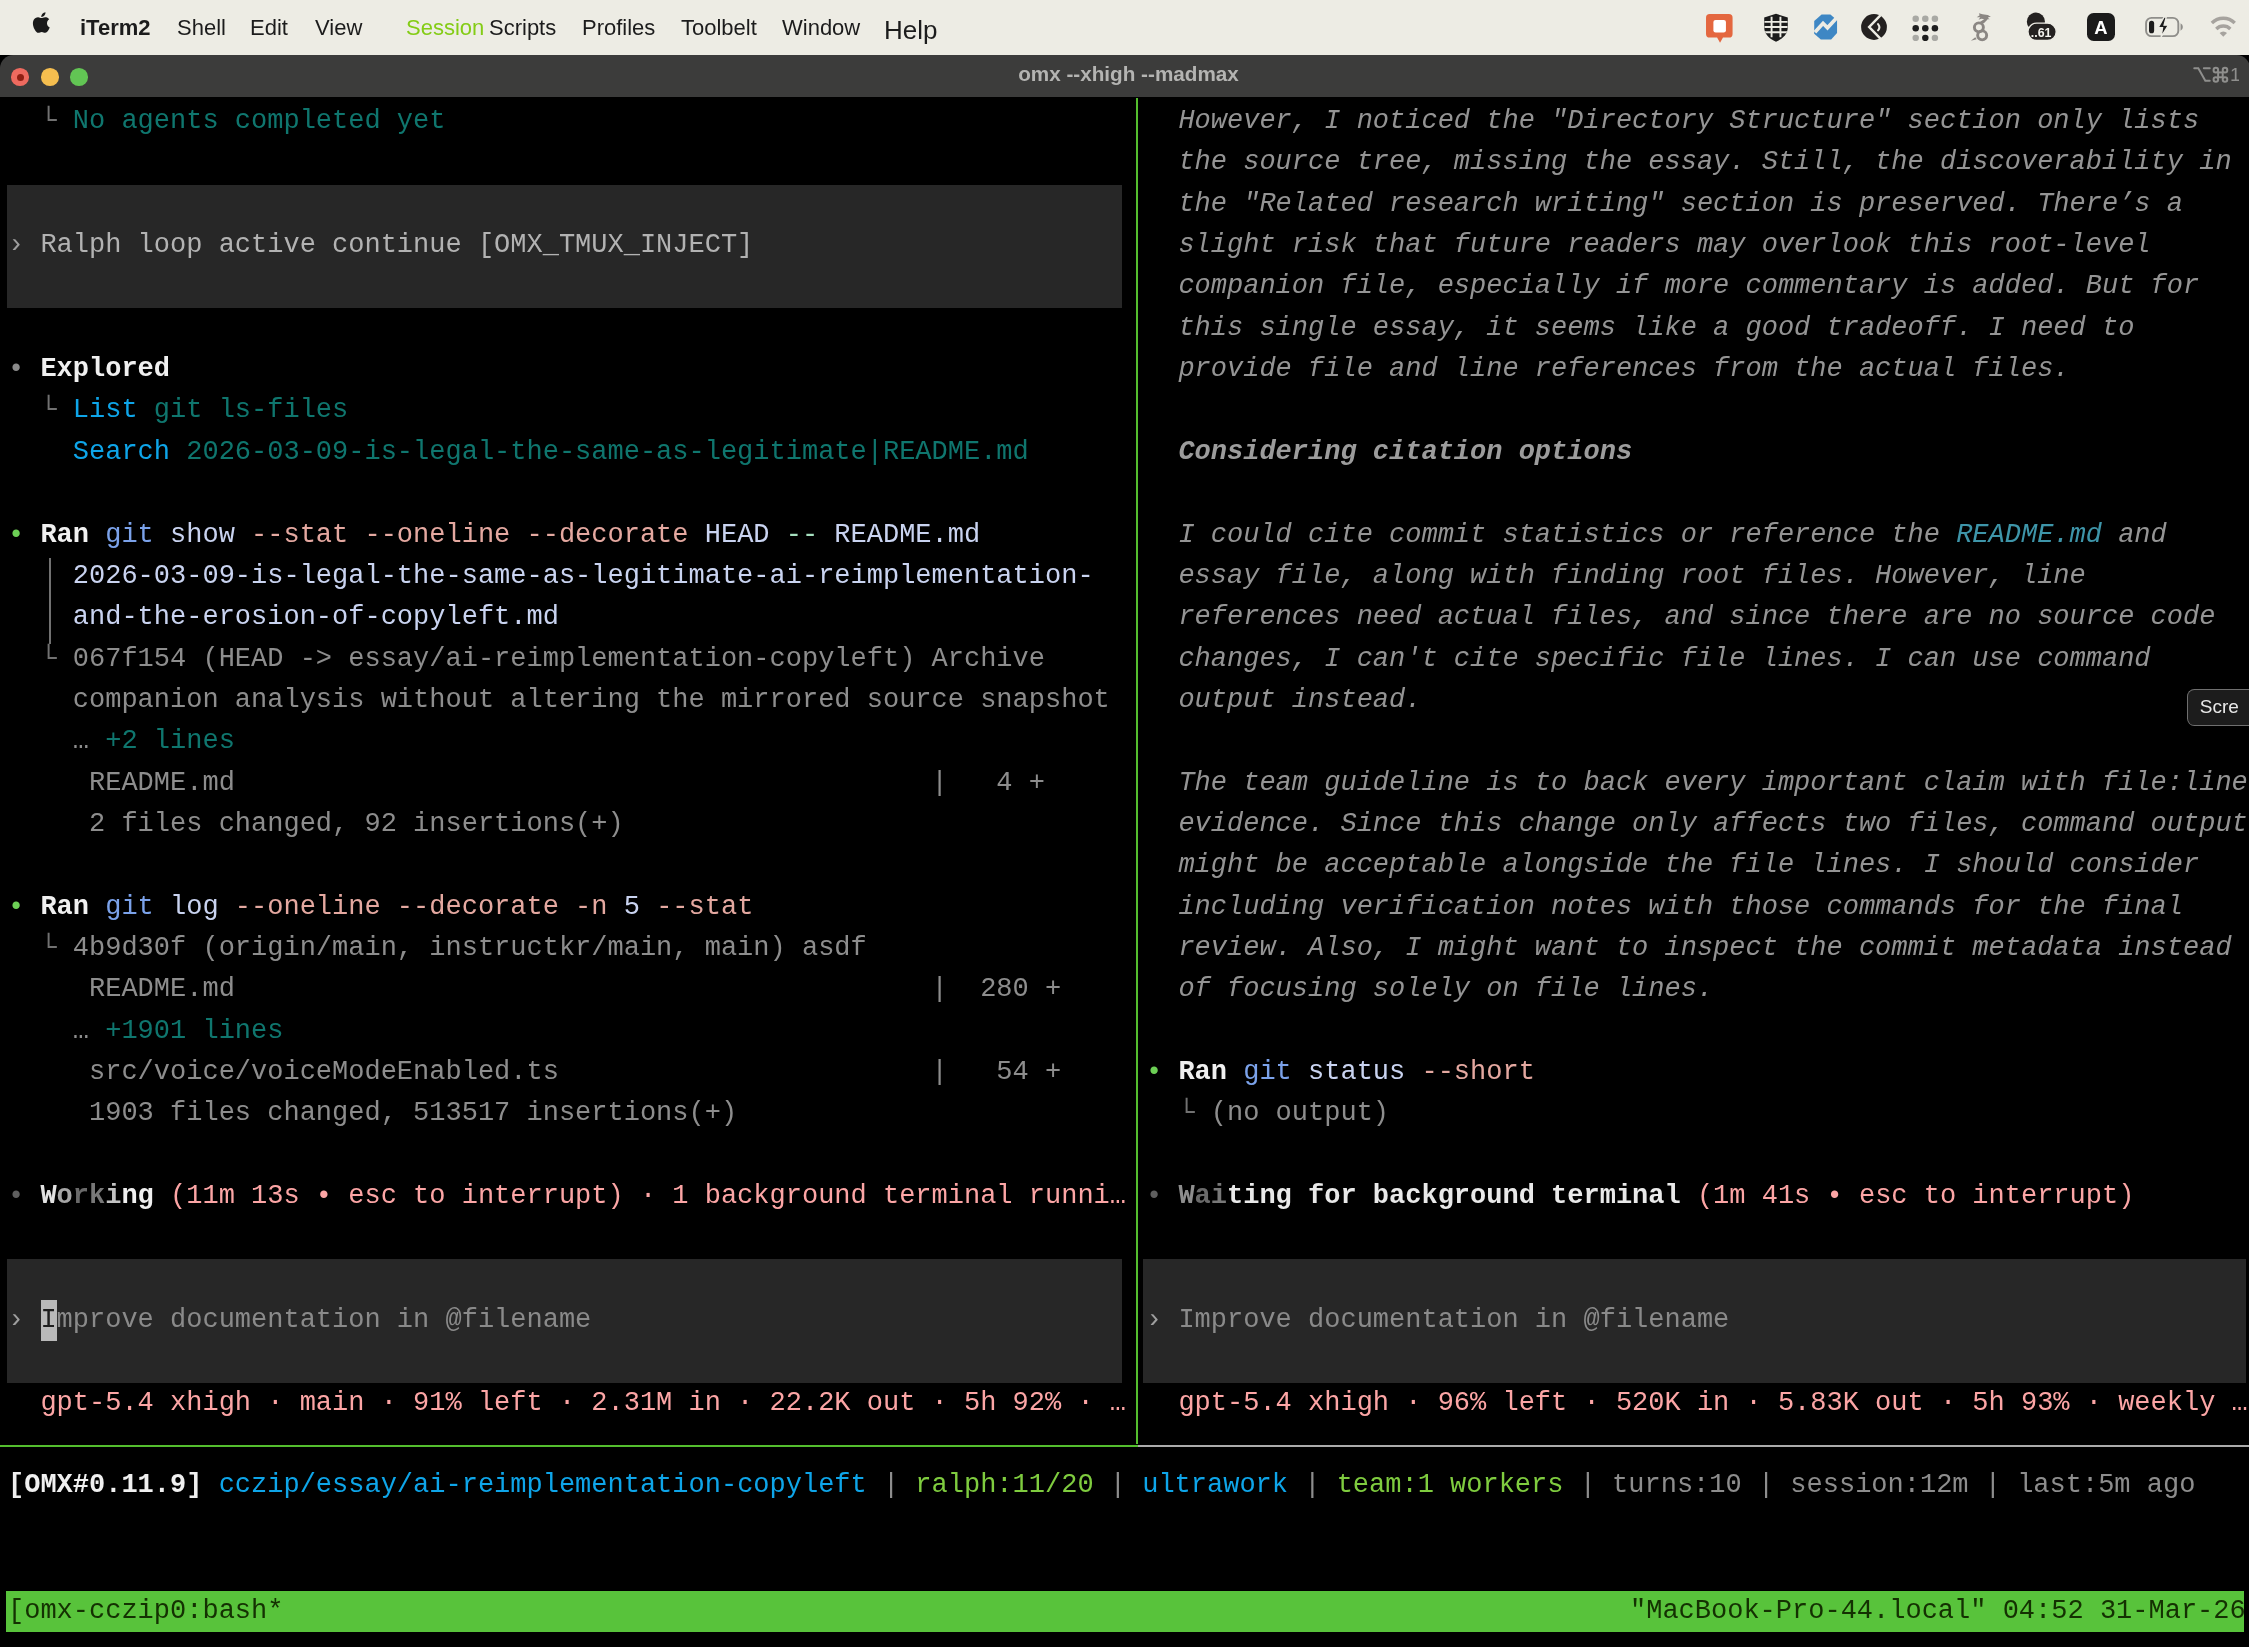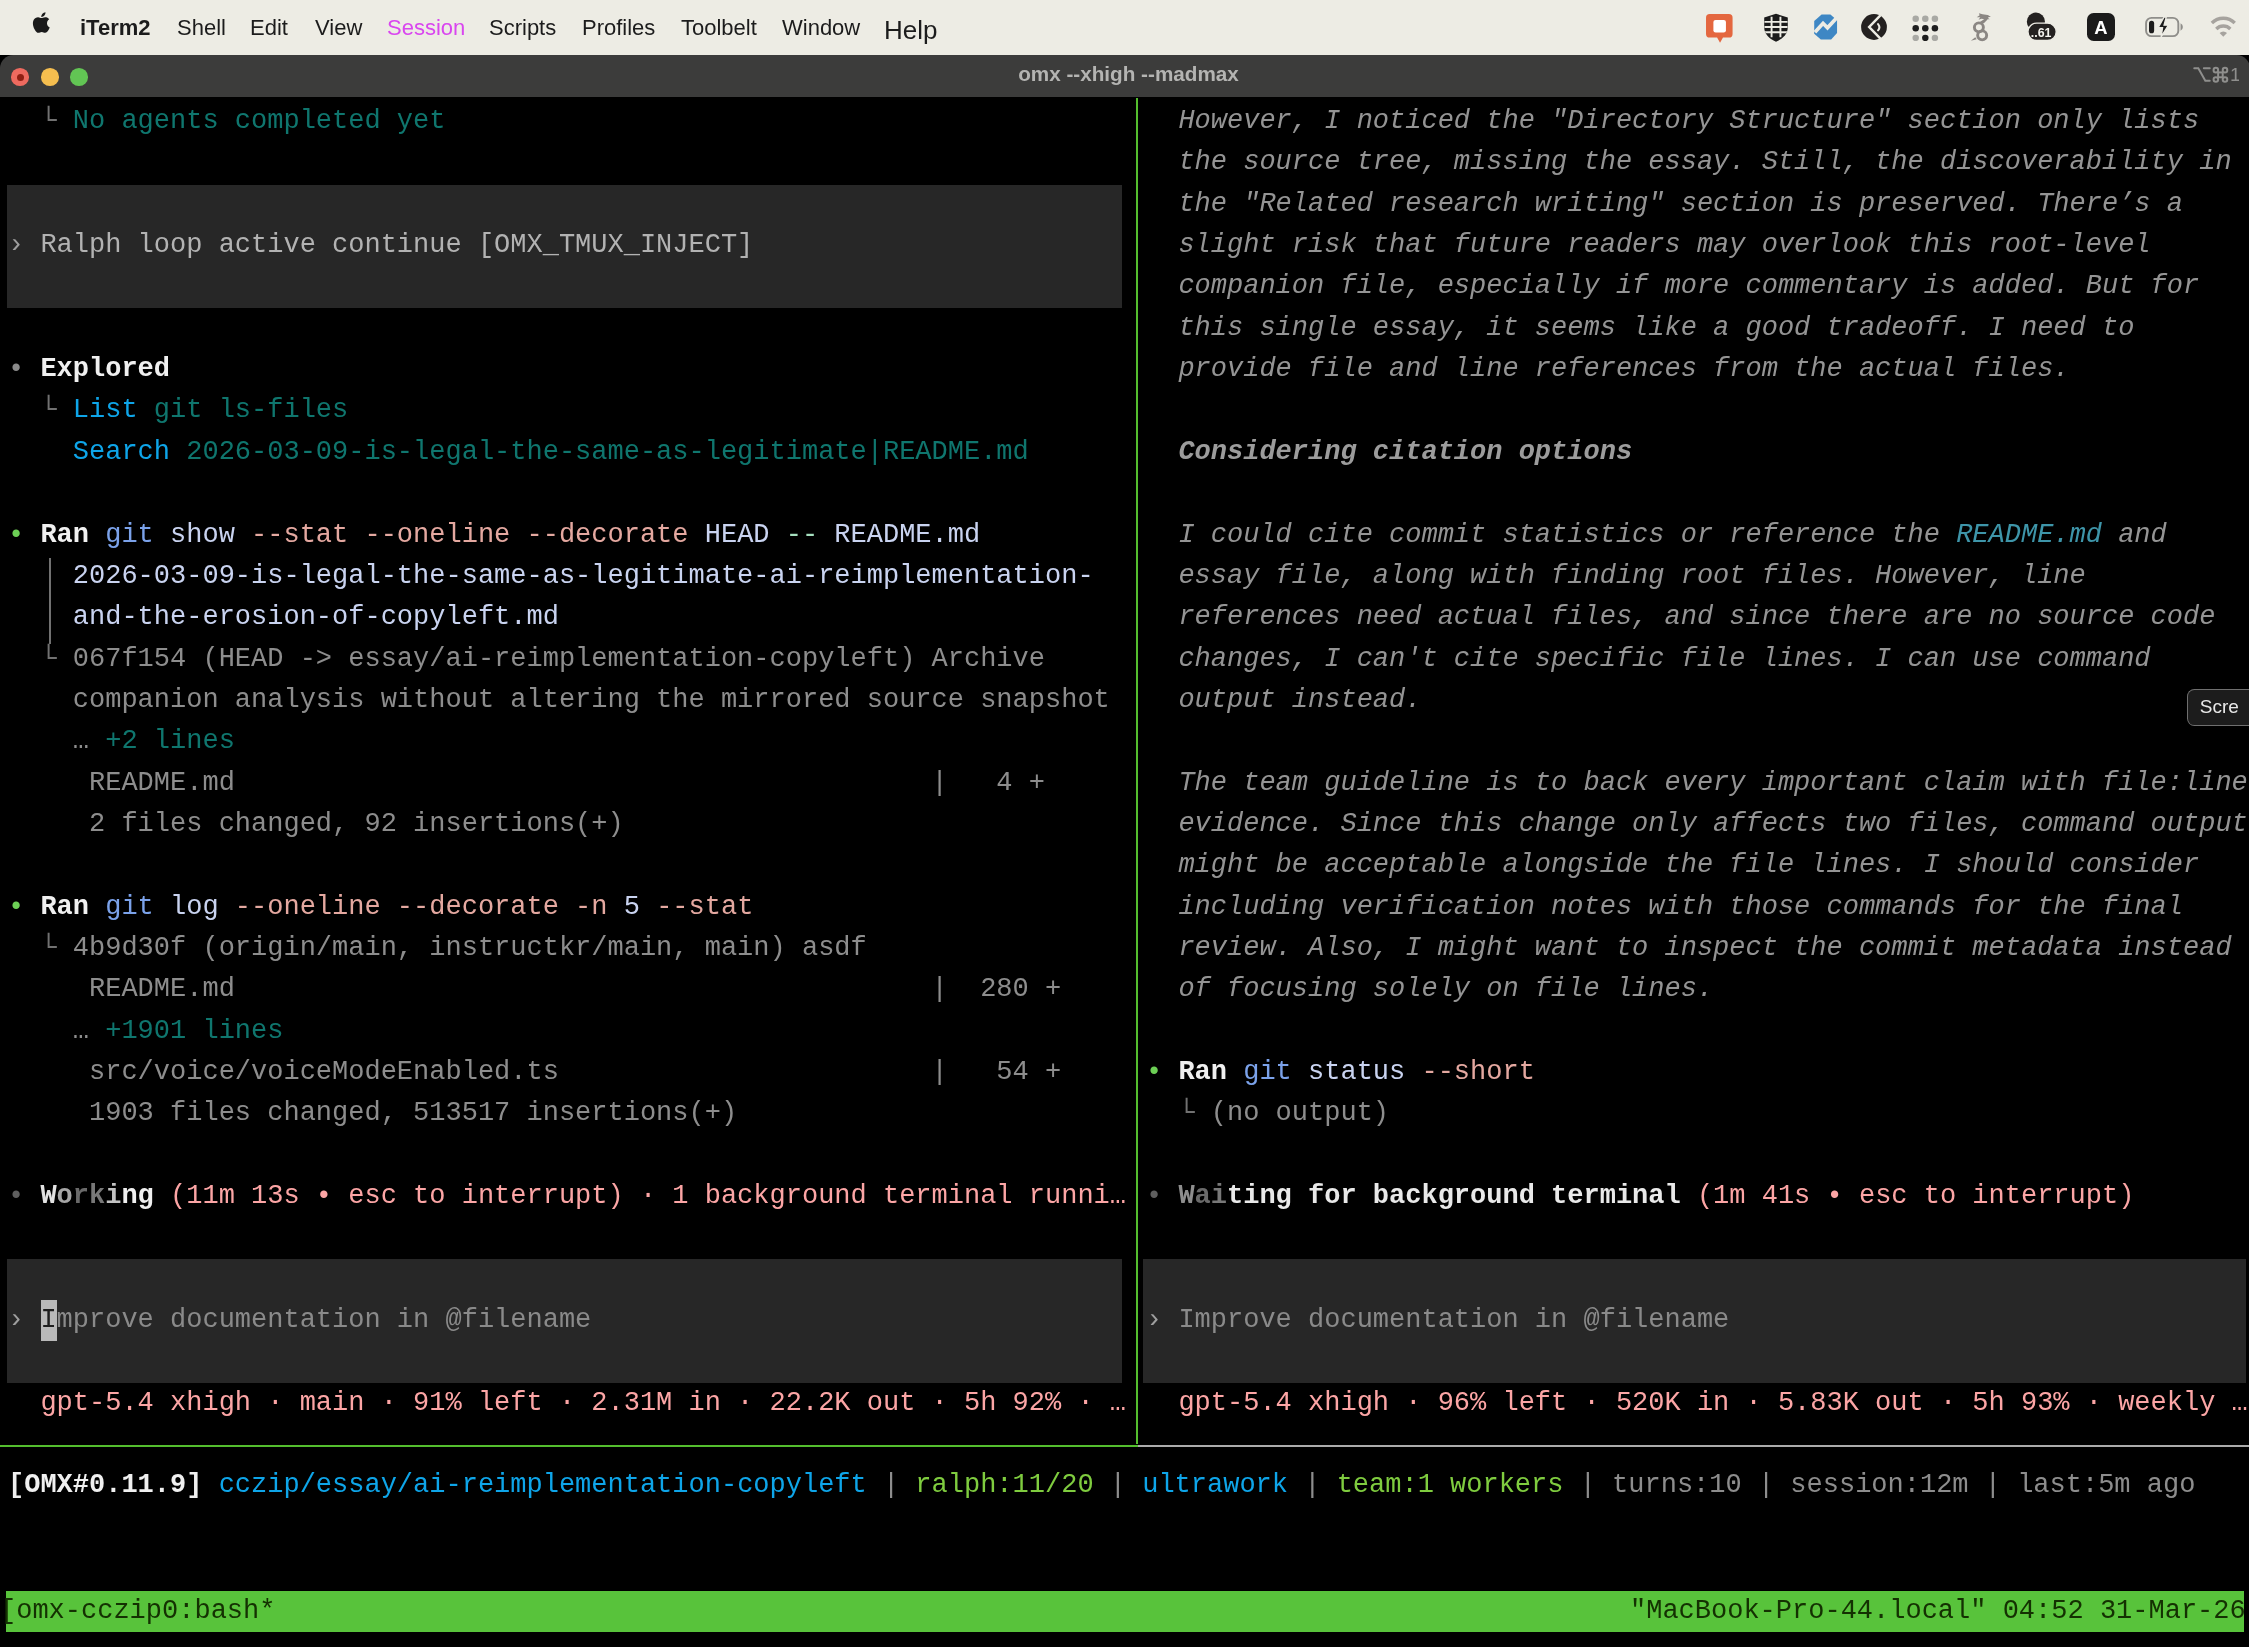--- a/index.html
+++ b/index.html
@@ -19,21 +19,21 @@
 </style></head><body>
 
 <div class="abs" style="left:0;top:0;width:2250px;height:55px;background:#edece4;z-index:20"></div>
 <svg class="abs" style="left:31px;top:9.6px;z-index:21" width="20.7" height="25" viewBox="0 0 24 24">
 <path fill="#1a1a1a" d="M12.152 6.896c-.948 0-2.415-1.078-3.96-1.04-2.04.027-3.91 1.183-4.961 3.014-2.117 3.675-.546 9.103 1.519 12.09 1.013 1.454 2.208 3.09 3.792 3.03 1.52-.065 2.09-.987 3.935-.987 1.831 0 2.35.987 3.96.948 1.637-.026 2.676-1.48 3.676-2.948 1.156-1.688 1.636-3.325 1.662-3.415-.039-.013-3.182-1.221-3.22-4.857-.026-3.04 2.48-4.494 2.597-4.559-1.429-2.09-3.623-2.324-4.39-2.376-2-.156-3.675 1.09-4.61 1.09zM15.53 3.83c.843-1.012 1.4-2.427 1.245-3.83-1.207.052-2.662.805-3.532 1.818-.78.896-1.454 2.338-1.273 3.714 1.338.104 2.715-.688 3.56-1.701"></path>
   </svg>
 <div class="abs" style="left:80px;top:14.8px;font-size:22px;font-weight:bold;color:#1c1c1c;z-index:21">iTerm2</div>
 <div class="abs" style="left:177px;top:14.8px;font-size:22px;color:#1c1c1c;z-index:21">Shell</div>
 <div class="abs" style="left:250px;top:14.8px;font-size:22px;color:#1c1c1c;z-index:21">Edit</div>
 <div class="abs" style="left:315px;top:14.8px;font-size:22px;color:#1c1c1c;z-index:21">View</div>
-<div class="abs" style="left:387px;top:14.8px;font-size:22px;color:#d946ef;z-index:21">Session</div>
+<div class="abs" style="left:406px;top:14.8px;font-size:22px;color:#84cc16;z-index:21">Session</div>
 <div class="abs" style="left:489px;top:14.8px;font-size:22px;color:#1c1c1c;z-index:21">Scripts</div>
 <div class="abs" style="left:582px;top:14.8px;font-size:22px;color:#1c1c1c;z-index:21">Profiles</div>
 <div class="abs" style="left:681px;top:14.8px;font-size:22px;color:#1c1c1c;z-index:21">Toolbelt</div>
 <div class="abs" style="left:782px;top:14.8px;font-size:22px;color:#1c1c1c;z-index:21">Window</div>
 <div class="abs" style="left:884px;top:14.8px;font-size:26px;color:#1c1c1c;z-index:21">Help</div>
 
 <svg class="abs" style="left:1706px;top:14px;z-index:21" width="26.6" height="29.5" viewBox="0 0 36 40">
  <path fill="#e4673f" d="M5 0 h26 a5 5 0 0 1 5 5 v22 a5 5 0 0 1 -5 5 h-8 l-4 7 -4 -7 h-10 a5 5 0 0 1 -5 -5 v-22 a5 5 0 0 1 5 -5 z"></path>
  <rect x="10" y="8" width="17" height="17" rx="3" fill="#fff"></rect>
 </svg>
@@ -194,17 +194,17 @@
 <div class="mono" style="left:1146px;top:432px">  <b class="ib">Considering citation options</b></div>
 <div class="mono" style="left:1146px;top:515px">  <span class="it">I could cite commit statistics or reference the </span><span class="tl">README.md</span><span class="it"> and</span></div>
 <div class="mono" style="left:1146px;top:1052px"><span class="gn">• </span><span class="b">Ran</span> <span class="bl">git</span> <span class="lv">status</span> <span class="pk">--short</span></div>
 <div class="mono" style="left:1146px;top:1093px">  <span class="t">└ </span><span class="g">(no output)</span></div>
 <div class="mono" style="left:1146px;top:1176px"><span class="dd">• </span><b class="sh"><span style="color:#8e8e8e">W</span><span style="color:#6a6a6a">a</span><span style="color:#787878">i</span><span style="color:#e9e9e9">ting for background terminal</span></b><span class="st"> (1m 41s • esc to interrupt)</span></div>
 <div class="mono" style="left:1146px;top:1300px"><span class="p">› </span><span class="ph">Improve documentation in @filename</span></div>
 <div class="mono" style="left:1146px;top:1383px">  <span class="st">gpt-5.4 xhigh · 96% left · 520K in · 5.83K out · 5h 93% · weekly …</span></div>
 <div class="mono" style="left:8px;top:1465px"><b class="b">[OMX#0.11.9]</b> <span class="cy">cczip/essay/ai-reimplementation-copyleft</span> <span class="g">|</span> <span class="fg">ralph:11/20</span> <span class="g">|</span> <span class="cy">ultrawork</span> <span class="g">|</span> <span class="fg">team:1 workers</span> <span class="g">| turns:10 | session:12m | last:5m ago</span></div>
 
 <div class="abs" style="left:5.9px;top:1591px;width:2238px;height:41px;background:#58c33b;z-index:4"></div>
-<div class="mono" style="left:0;top:1591px;z-index:6;color:#143102">[omx-cczip0:bash*</div>
+<div class="mono" style="left:8px;top:1591px;z-index:6;color:#143102">[omx-cczip0:bash*</div>
 <div class="mono" style="left:1630px;top:1591px;z-index:6;color:#143102">"MacBook-Pro-44.local" 04:52 31-Mar-26</div>
 
 <div class="abs" style="left:2187px;top:689px;width:66px;height:37px;background:#1c1c1c;border:1.5px solid #6f6f6f;border-right:none;border-radius:7.4px 0 0 7.4px;z-index:30;color:#e8e8e8;font-size:19px;line-height:33px;padding-left:11.8px">Scre</div>
 
 
 </body></html>

